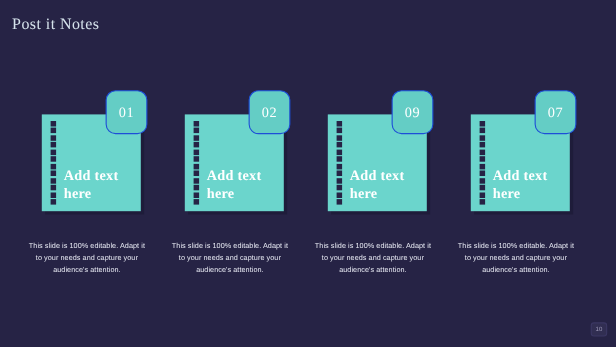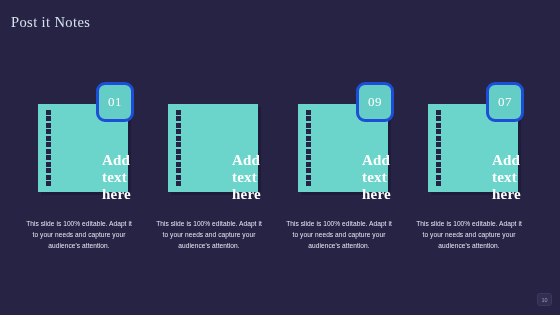--- a/index.html
+++ b/index.html
@@ -81,37 +81,36 @@
     background: #262345;
   }
 
   
   .note-text {
     position: absolute;
     left: 20px;
     right: 20px;
     top: 48px;
     font-family: "Liberation Serif", serif;
-    font-size: 15px;
+    font-size: 13px;
     font-weight: bold;
     color: #ffffff;
     letter-spacing: 0.2px;
-    margin-left: 44px;
   }
 
   
   .note-badge {
     position: absolute;
     left: 82px;
     top: 0px;
     width: 38px;
     height: 40px;
     border-radius: 9px;
     background: #64cdc5;
-    border: 3px solid #1d4ed8;
+    border: 1px solid #1d4ed8;
     box-sizing: border-box;
     display: flex;
     align-items: center;
     justify-content: center;
     font-family: "Liberation Serif", serif;
     font-size: 13px;
     color: #ffffff;
     letter-spacing: 0.5px;
   }
 
@@ -198,20 +197,21 @@
             <i></i>
             <i></i>
             <i></i>
             <i></i>
             <i></i>
             <i></i>
             <i></i>
         </div>
         <div class="note-text">Add text here</div>
       </div>
+      <div class="note-badge">02</div>
     </div>
 
     <div class="note-col">
       <div class="note-card">
         <div class="perforations">
           <i></i>
             <i></i>
             <i></i>
             <i></i>
             <i></i>

